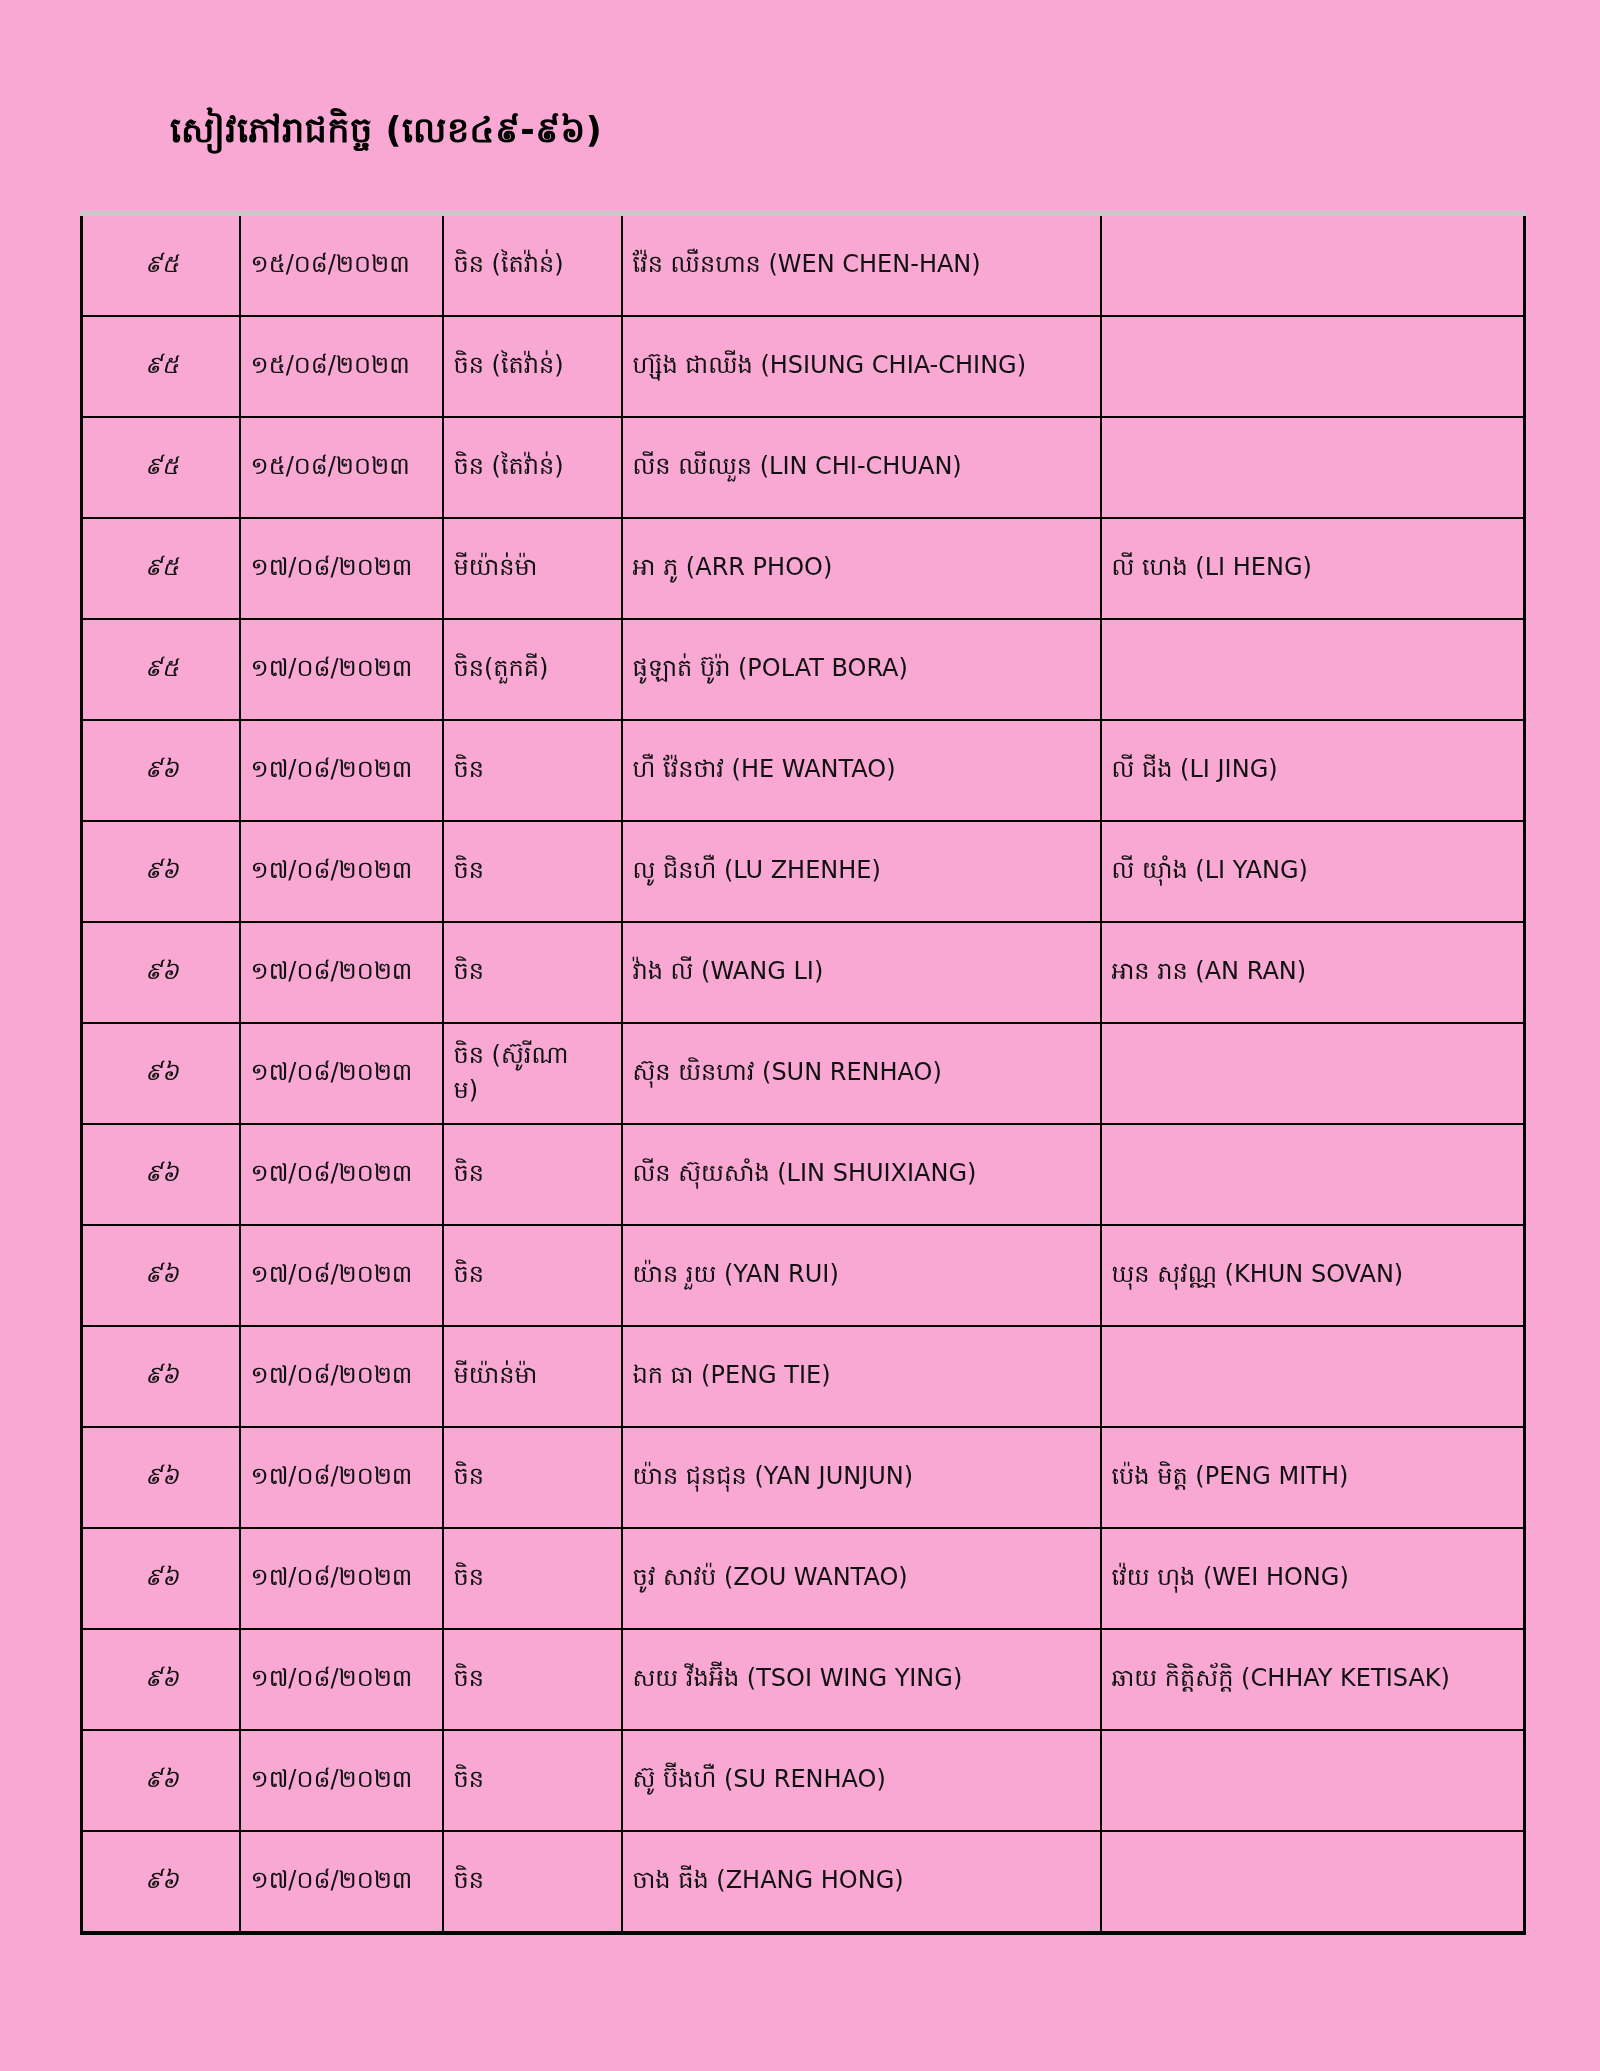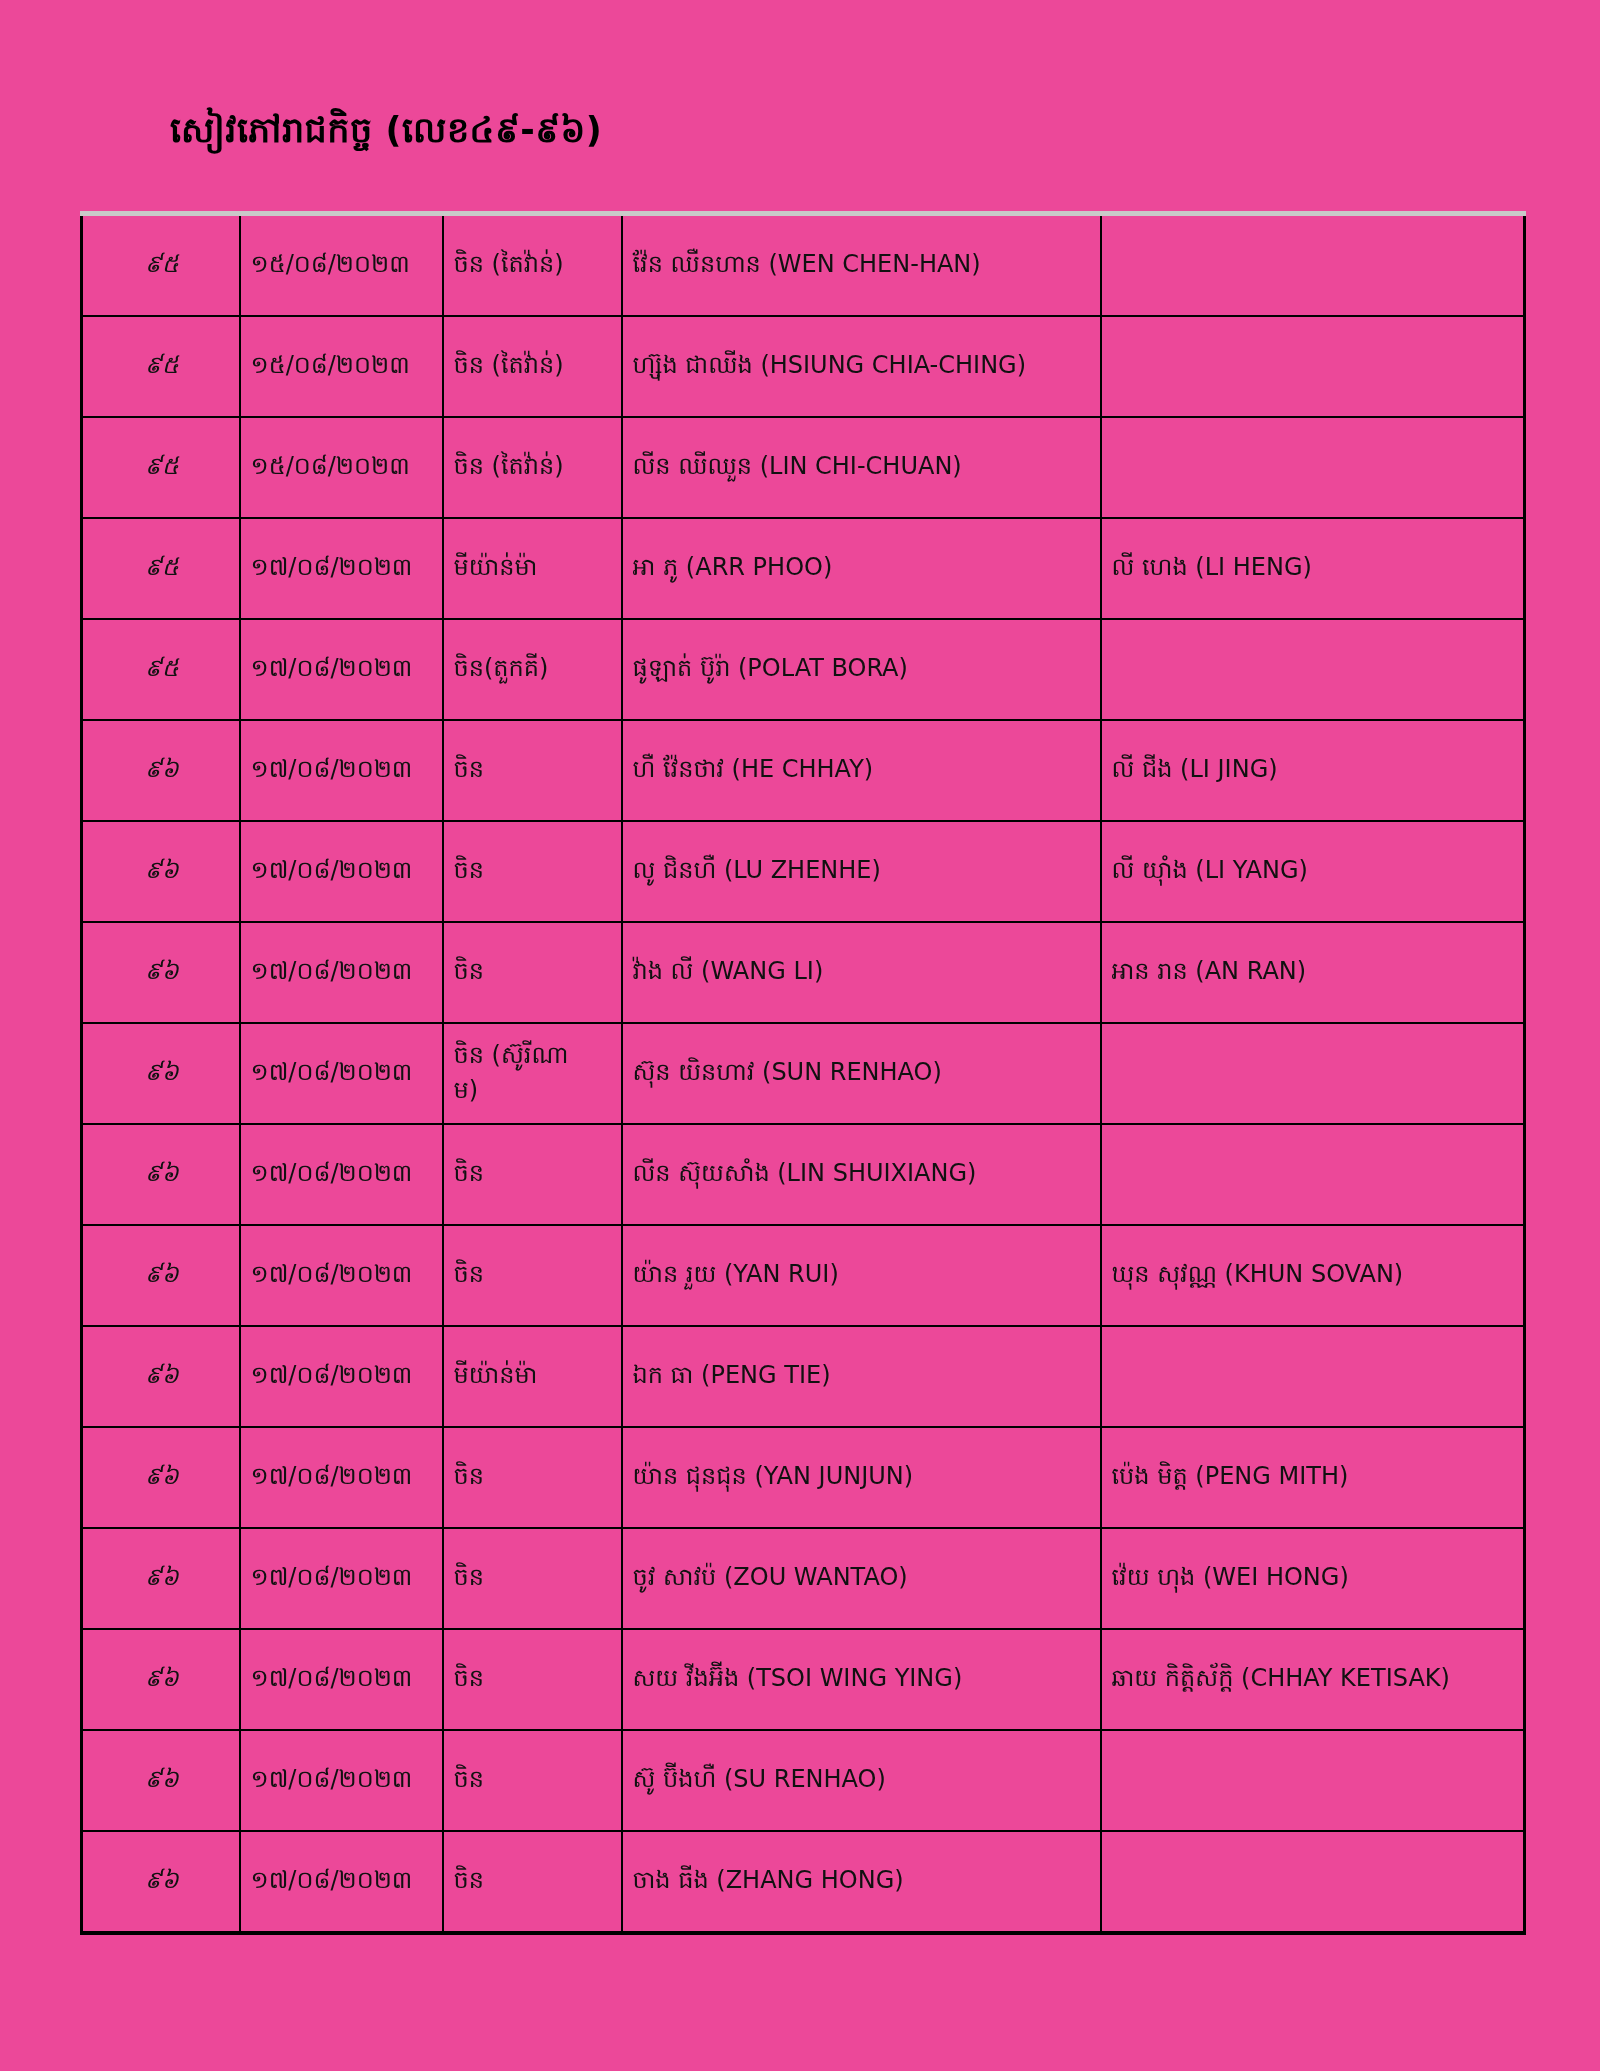--- a/index.html
+++ b/index.html
@@ -4,21 +4,21 @@
 <style>
   html, body {
     margin: 0;
     padding: 0;
     background: #ffffff;
   }
   .page {
     position: relative;
     width: 1600px;
     height: 2071px;
-    background: #ec4899;
+    background: #f9a8d4;
     font-family: "DejaVu Sans", sans-serif;
     color: #111111;
     overflow: hidden;
   }
   .doc-title {
     position: absolute;
     top: 108px;
     left: 170px;
     font-size: 35px;
     font-weight: bold;
@@ -118,21 +118,21 @@
       <td class="cell-date">១៧/០៨/២០២៣</td>
       <td class="cell-nat">ចិន(តួកគី)</td>
       <td class="cell-name">ផូឡាត់ ប៊ូរ៉ា (POLAT BORA)</td>
       <td class="cell-kh"></td>
     </tr>
 
     <tr>
       <td class="cell-no">៩៦</td>
       <td class="cell-date">១៧/០៨/២០២៣</td>
       <td class="cell-nat">ចិន</td>
-      <td class="cell-name">ហឺ វ៉ែនថាវ (HE CHHAY)</td>
+      <td class="cell-name">ហឺ វ៉ែនថាវ (HE WANTAO)</td>
       <td class="cell-kh">លី ជីង (LI JING)</td>
     </tr>
 
     <tr>
       <td class="cell-no">៩៦</td>
       <td class="cell-date">១៧/០៨/២០២៣</td>
       <td class="cell-nat">ចិន</td>
       <td class="cell-name">លូ ជិនហឺ (LU ZHENHE)</td>
       <td class="cell-kh">លី យ៉ាំង (LI YANG)</td>
     </tr>

